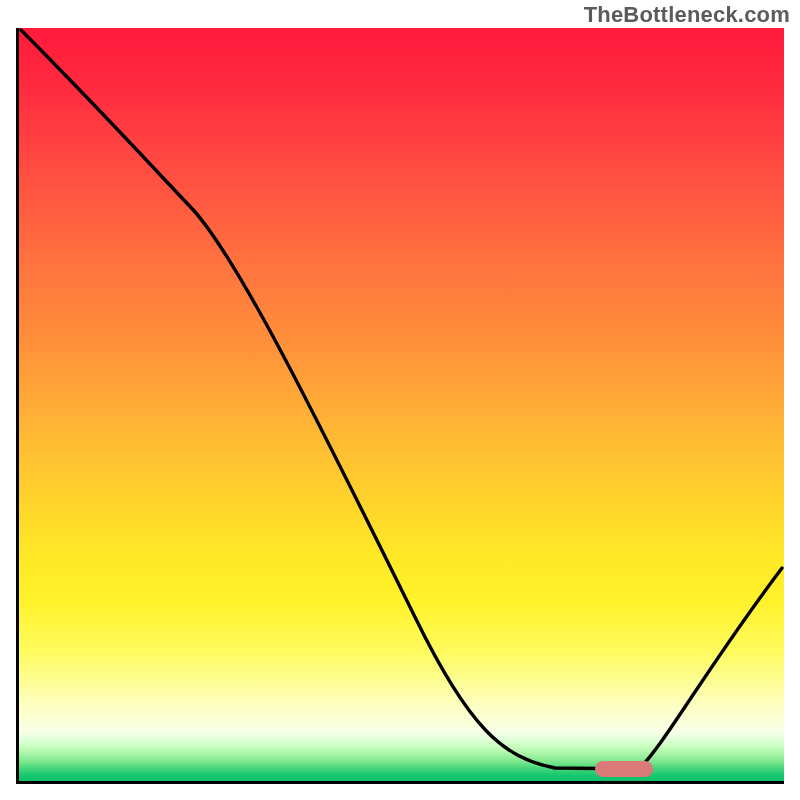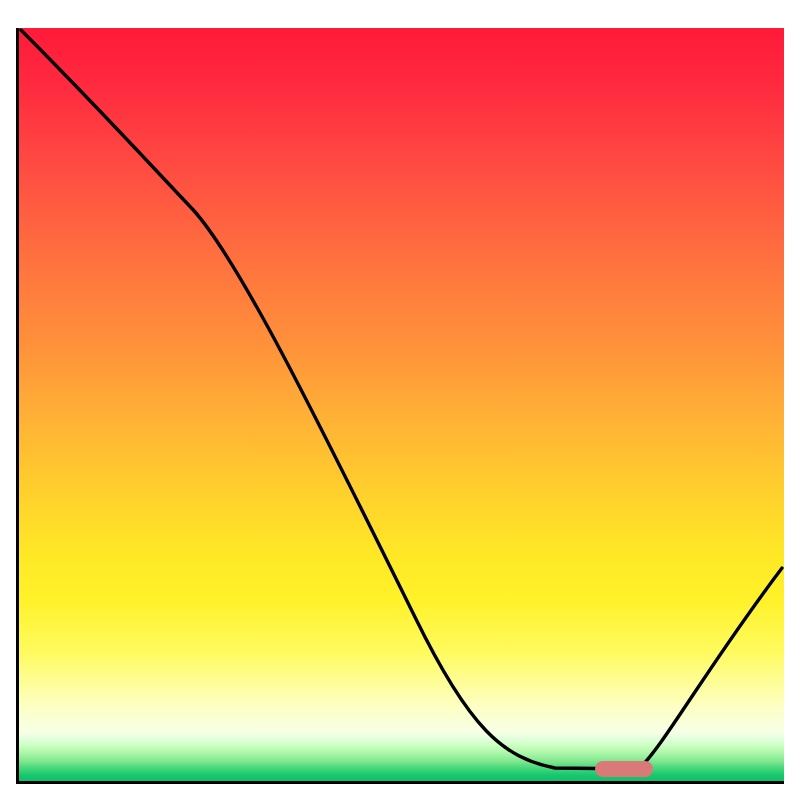--- a/index.html
+++ b/index.html
@@ -63,20 +63,21 @@
     width: 58px;
     height: 16px;
     border-radius: 8px;
     background: #d97a78;
   }
 </style>
 </head>
 <body>
 
 <div class="wrap">
+  <div class="brand">TheBottleneck.com</div>
 
   <div class="plot">
     <div class="grad"></div>
 
     <svg class="curve" viewBox="0 0 768 753" preserveAspectRatio="none">
       <path d="M 2 2
                C 80 80, 135 140, 175 182
                C 220 232, 292 376, 398 590
                C 452 700, 486 730, 538 740
                L 622 741

